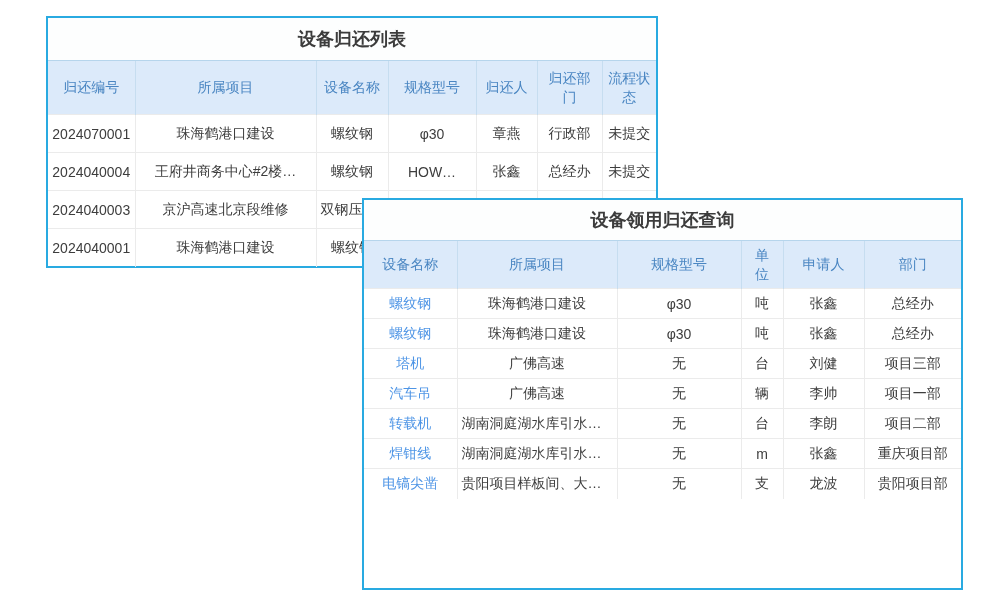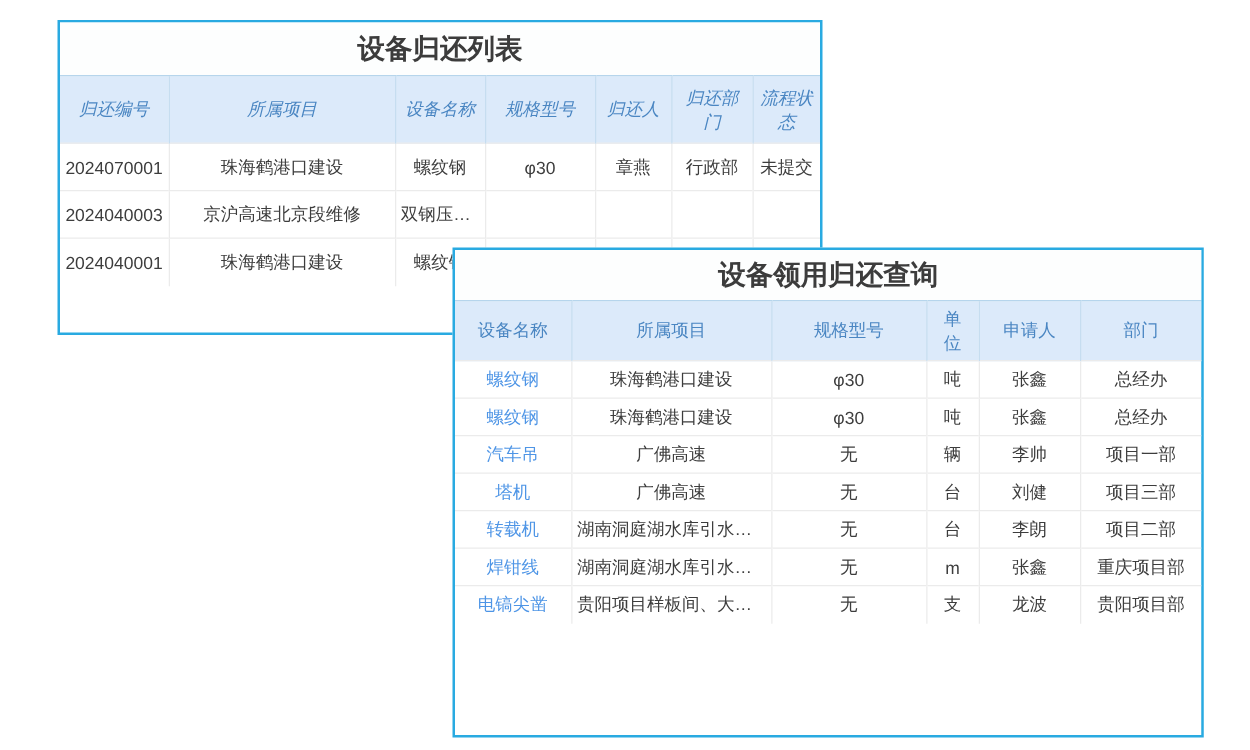--- a/index.html
+++ b/index.html
@@ -23,38 +23,38 @@
   }
   .panel{
     position:absolute;
     background:#ffffff;
     border:2px solid var(--accent);
   }
   #return-panel{left:46px;top:16px;width:612px;height:252px;z-index:1;}
   #query-panel{left:362px;top:198px;width:601px;height:392px;z-index:2;}
   .panel-title{
     display:flex;align-items:center;justify-content:center;
-    font-size:22px;font-weight:bold;color:var(--title-text);
+    font-size:18px;font-weight:bold;color:var(--title-text);
     background:#fdfefe;
   }
   #return-panel .panel-title{height:42px;}
   #query-panel .panel-title{height:40px;font-family:Liberation Mono, monospace;}
   table{width:100%;border-collapse:collapse;table-layout:fixed;}
   thead th{
     background:var(--header-bg);
     color:var(--header-text);
     font-size:14px;font-weight:normal;
     text-align:center;vertical-align:middle;
     line-height:1.35;
     border-top:1px solid var(--header-topline);
     border-left:1px solid var(--header-divider);
     white-space:normal;
   }
   thead th:first-child{border-left:none;}
-  #return-panel thead tr{height:54px;font-style:italic;}
+  #return-panel thead tr{height:54px;}
   #query-panel thead tr{height:48px;}
   #return-panel thead th{padding:0 5px;}
   #query-panel thead th{padding:0 8px;}
   tbody td{
     font-size:14px;color:var(--body-text);
     text-align:center;vertical-align:middle;
     border-top:1px solid var(--row-divider);
     border-left:1px solid var(--row-divider);
     white-space:nowrap;overflow:hidden;text-overflow:ellipsis;
     padding:0 4px;
@@ -94,20 +94,29 @@
         <tr>
           <td>2024070001</td>
           <td>珠海鹤港口建设</td>
           <td>螺纹钢</td>
           <td>φ30</td>
           <td>章燕</td>
           <td>行政部</td>
           <td>未提交</td>
         </tr>
         <tr>
+          <td>2024040004</td>
+          <td>王府井商务中心#2楼…</td>
+          <td>螺纹钢</td>
+          <td>HOW…</td>
+          <td>张鑫</td>
+          <td>总经办</td>
+          <td>未提交</td>
+        </tr>
+        <tr>
           <td>2024040003</td>
           <td>京沪高速北京段维修</td>
           <td>双钢压路机</td>
           <td></td>
           <td></td>
           <td></td>
           <td></td>
         </tr>
         <tr>
           <td>2024040001</td>
@@ -154,34 +163,34 @@
         </tr>
         <tr>
           <td class="link">螺纹钢</td>
           <td>珠海鹤港口建设</td>
           <td>φ30</td>
           <td>吨</td>
           <td>张鑫</td>
           <td>总经办</td>
         </tr>
         <tr>
+          <td class="link">塔机</td>
+          <td>广佛高速</td>
+          <td>无</td>
+          <td>台</td>
+          <td>刘健</td>
+          <td>项目三部</td>
+        </tr>
+        <tr>
           <td class="link">汽车吊</td>
           <td>广佛高速</td>
           <td>无</td>
           <td>辆</td>
           <td>李帅</td>
           <td>项目一部</td>
-        </tr>
-        <tr>
-          <td class="link">塔机</td>
-          <td>广佛高速</td>
-          <td>无</td>
-          <td>台</td>
-          <td>刘健</td>
-          <td>项目三部</td>
         </tr>
         <tr>
           <td class="link">转载机</td>
           <td>湖南洞庭湖水库引水工程…</td>
           <td>无</td>
           <td>台</td>
           <td>李朗</td>
           <td>项目二部</td>
         </tr>
         <tr>

